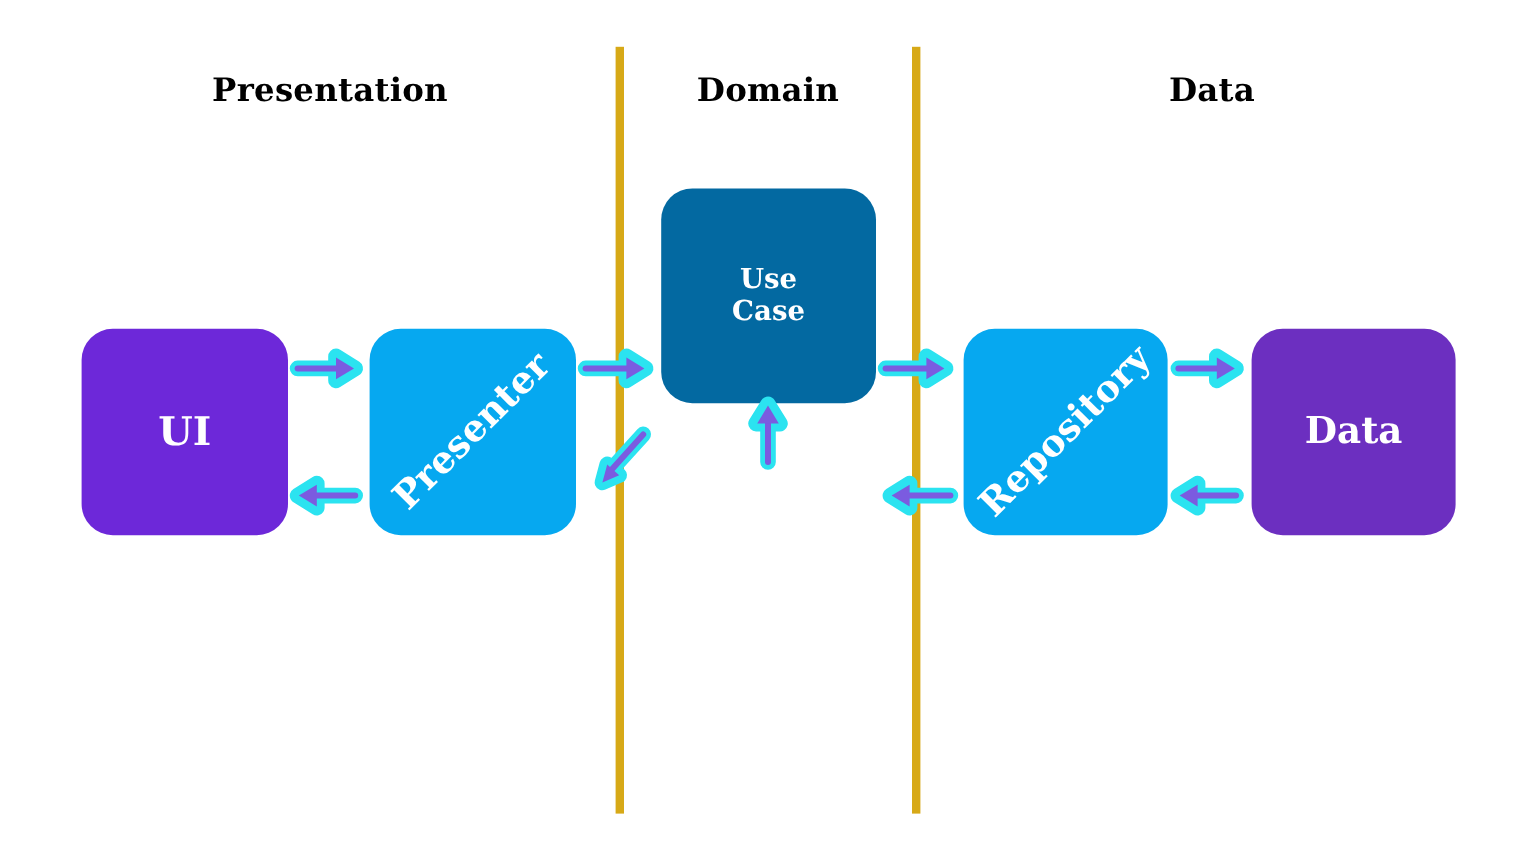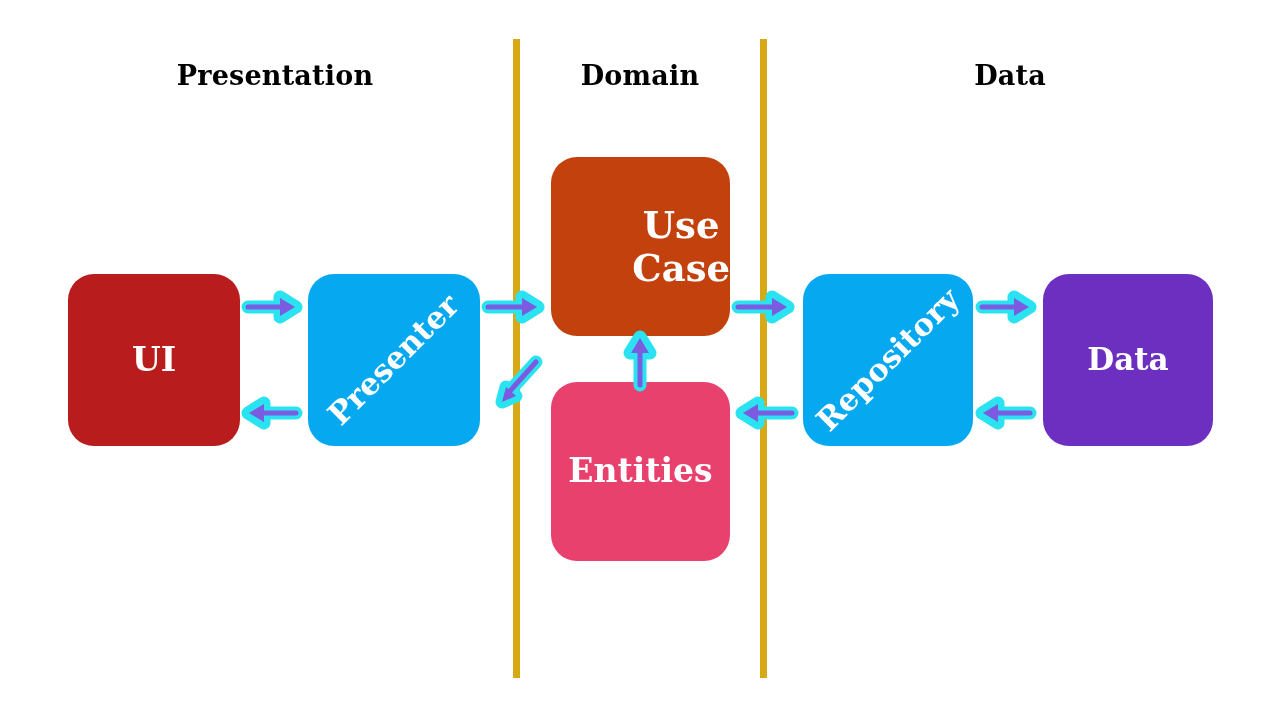--- a/index.html
+++ b/index.html
@@ -54,31 +54,30 @@
     text-align: center;
     color: #ffffff;
     font-family: "DejaVu Serif", serif;
     font-weight: bold;
     font-size: 33px;
     line-height: 1.16;
     box-sizing: border-box;
   }
   #node-ui {
     left: 68px; top: 274px; width: 172px; height: 172px;
-    background: #b91c1c;
+    background: #6d28d9;
   }
   #node-presenter {
     left: 308px; top: 274px; width: 172px; height: 172px;
     background: #06A8F0;
   }
   #node-usecase {
     left: 551px; top: 157px; width: 179px; height: 179px;
-    background: #c2410c;
-    font-size: 37px;
-    justify-content: flex-end;
+    background: #0369a1;
+    font-size: 23px;
   }
   #node-entities {
     left: 551px; top: 382px; width: 179px; height: 179px;
     background: #E8416E;
   }
   #node-repository {
     left: 803px; top: 274px; width: 170px; height: 172px;
     background: #06A8F0;
   }
   #node-datasource {
@@ -119,23 +118,20 @@
     <span class="rot-label">Presenter</span>
   </div>
 
   <div class="node" id="node-usecase">
     <span>
       <span>Use</span><br>
       <span>Case</span>
     </span>
   </div>
 
-  <div class="node" id="node-entities">
-    <span>Entities</span>
-  </div>
 
   <div class="node" id="node-repository">
     <span class="rot-label">Repository</span>
   </div>
 
   <div class="node" id="node-datasource">
     <span>
       <span>Data</span><br>
     </span>
   </div>

